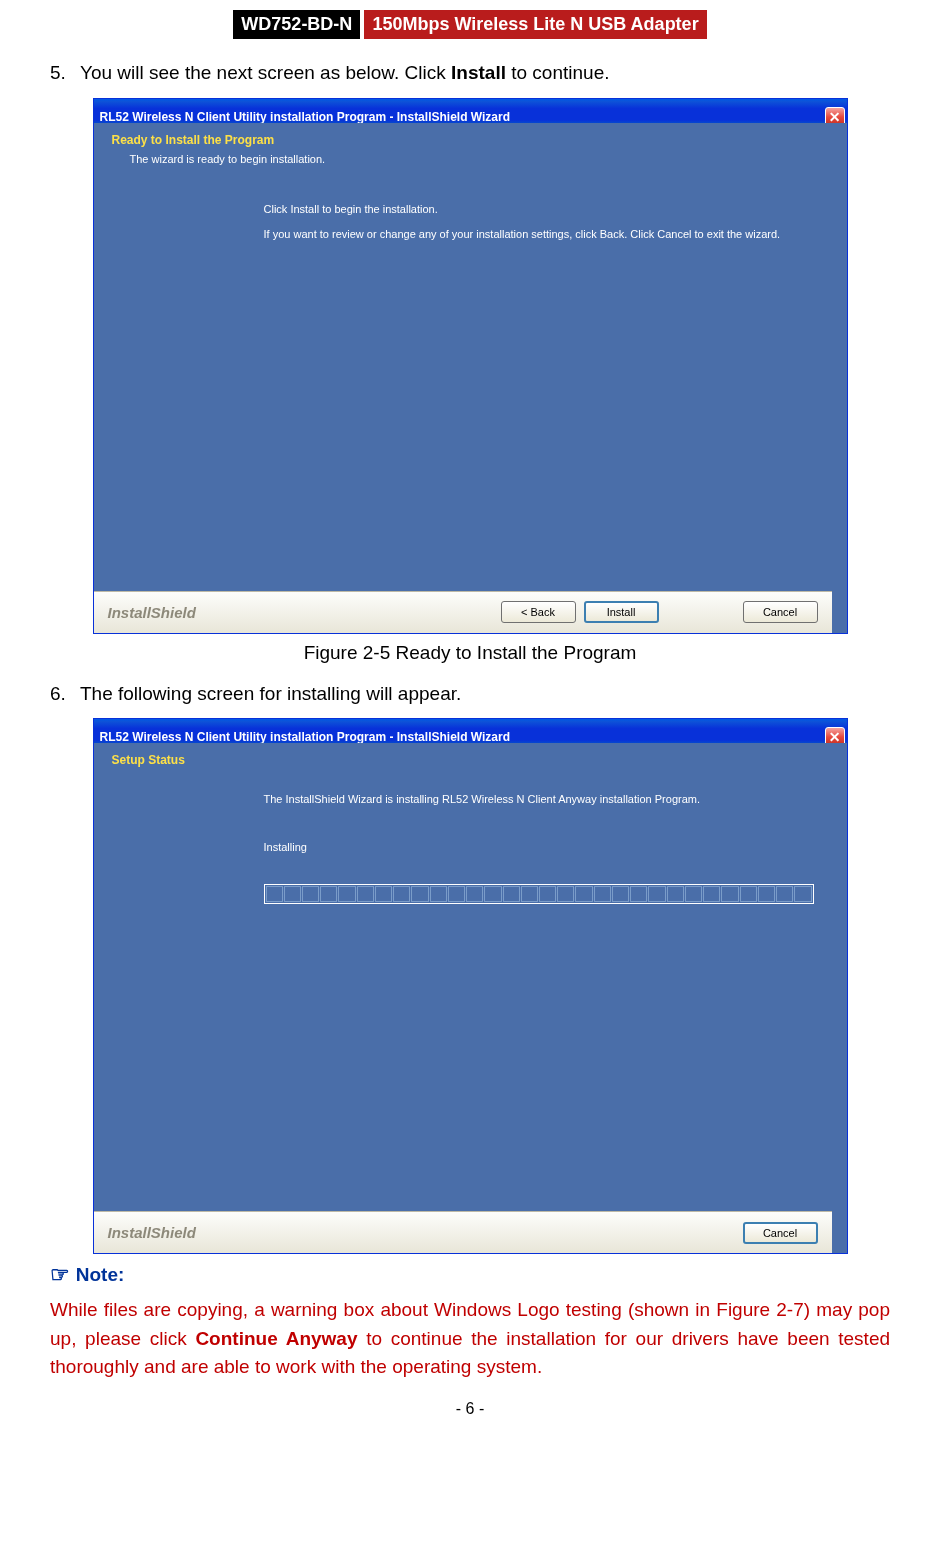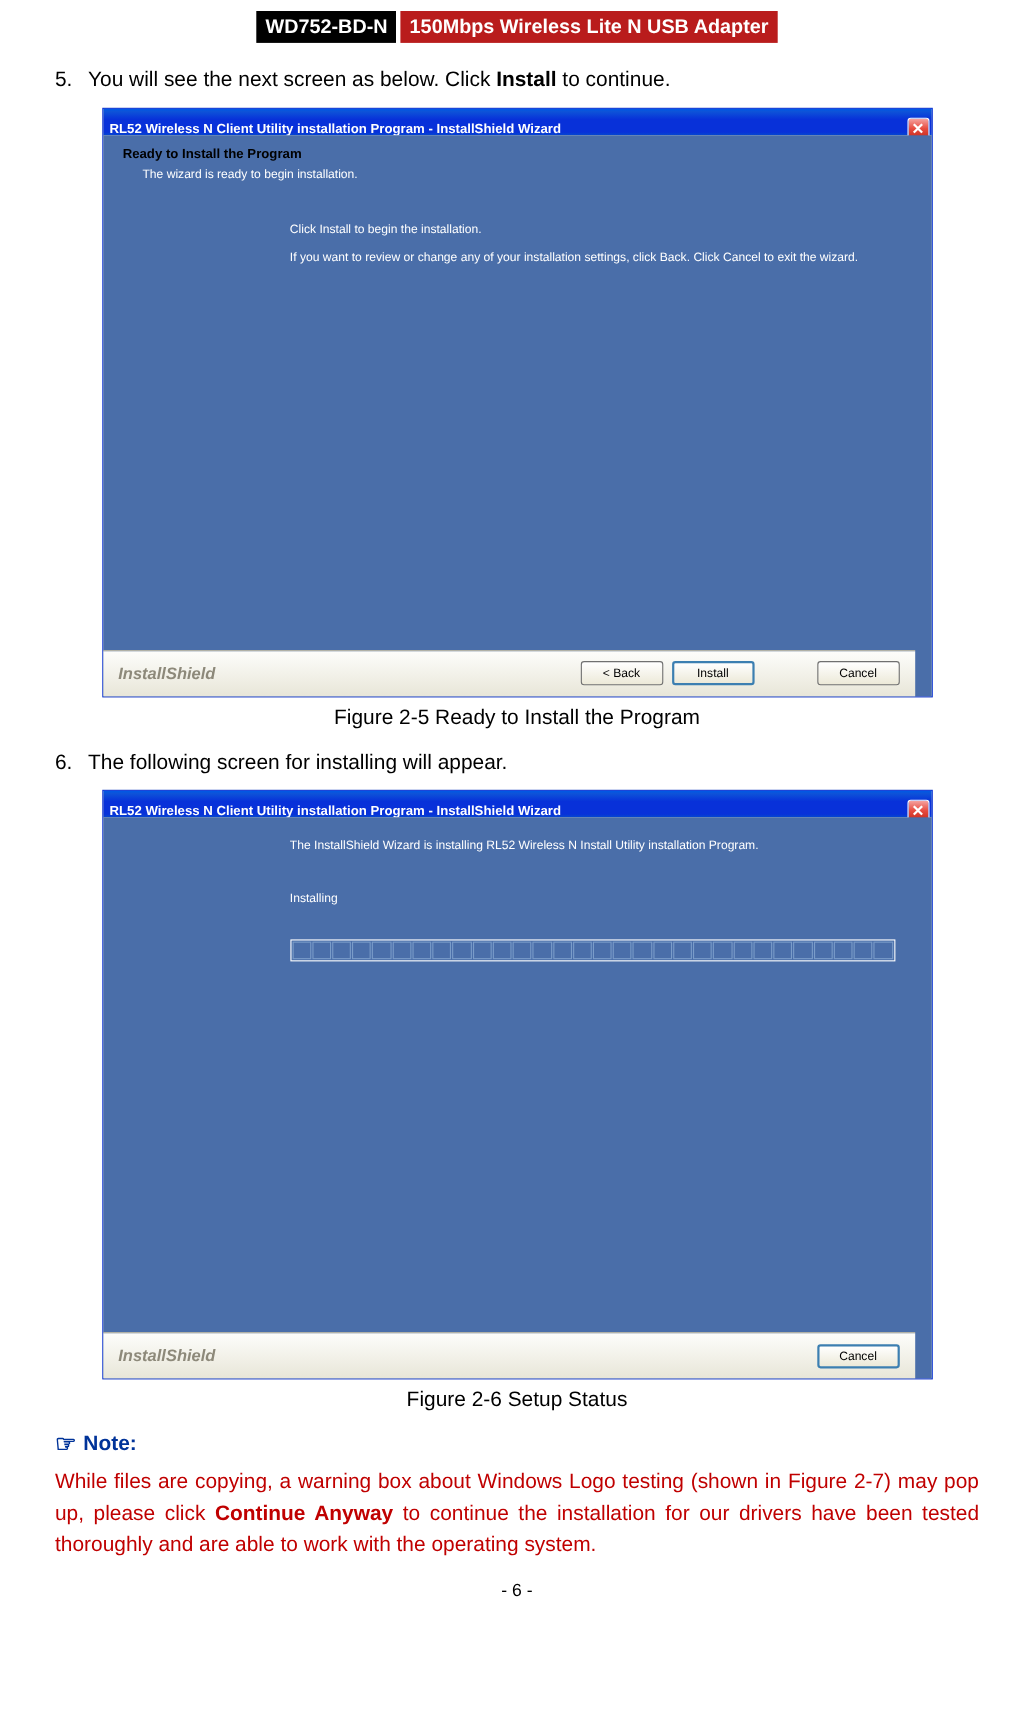--- a/index.html
+++ b/index.html
@@ -93,21 +93,21 @@
       background: #4a6ea9;
       height: 510px;
       position: relative;
       color: #fff;
       padding: 0;
     }
     .dialog-subheader {
       padding: 10px 18px 6px 18px;
       font-weight: bold;
       font-size: 12px;
-      color: #000000;
+      color: #fde047;
     }
     .dialog-subtext {
       padding: 0 0 18px 36px;
       font-size: 11px;
       color: #fff;
     }
     .dialog-content {
       padding: 18px 60px 0 170px;
       font-size: 11px;
       color: #fff;
@@ -162,21 +162,21 @@
       border-radius: 3px;
       font-size: 11px;
       cursor: pointer;
       font-family: Tahoma, sans-serif;
     }
     .xp-button.default {
       border: 2px solid #3c7fb1;
     }
     .btn-center-group {
       display: flex;
-      margin-right: 49px;
+      margin-right: 76px;
     }
     
     .figure-caption {
       text-align: center;
       font-size: 19px;
       margin: 4px 0 16px 0;
     }
     
     .note-heading {
       color: #003399;
@@ -251,22 +251,23 @@
     <div class="list-text">The following screen for installing will appear.</div>
   </div>
 
   <div class="dialog-wrapper">
     <div class="dialog">
       <div class="titlebar">
         <span class="titlebar-text">RL52 Wireless N Client Utility installation Program - InstallShield Wizard</span>
         <div class="close-btn">✕</div>
       </div>
       <div class="dialog-body">
+        <div class="dialog-subheader">Setup Status</div>
         <div class="dialog-content">
-          <p>The InstallShield Wizard is installing RL52 Wireless N Install Utility installation Program.</p>
+          <p>The InstallShield Wizard is installing RL52 Wireless N Client Anyway installation Program.</p>
           <p style="margin-top:30px">Installing</p>
           <div class="progress-wrap">
             <div class="pblock"></div>
               <div class="pblock"></div>
               <div class="pblock"></div>
               <div class="pblock"></div>
               <div class="pblock"></div>
             <div class="pblock"></div>
               <div class="pblock"></div>
               <div class="pblock"></div>
@@ -295,21 +296,20 @@
           </div>
         </div>
         <div class="dialog-footer">
           <span class="footer-brand">InstallShield</span>
           <div class="footer-spacer"></div>
           <button class="xp-button default">Cancel</button>
         </div>
       </div>
     </div>
   </div>
-  <div class="figure-caption">Figure 2-6 Setup Status</div>
 
   <div class="note-heading">
     <span class="note-icon">☞</span>
     <span>Note:</span>
   </div>
   <div class="note-body">
     <span>While files are copying, a warning box about Windows Logo testing (shown in Figure 2-7) may pop up, please click </span><span class="bold">Continue Anyway</span><span> to continue the installation for our drivers have been tested thoroughly and are able to work with the operating system.</span>
   </div>
 
   <div class="page-number">- 6 -</div>

